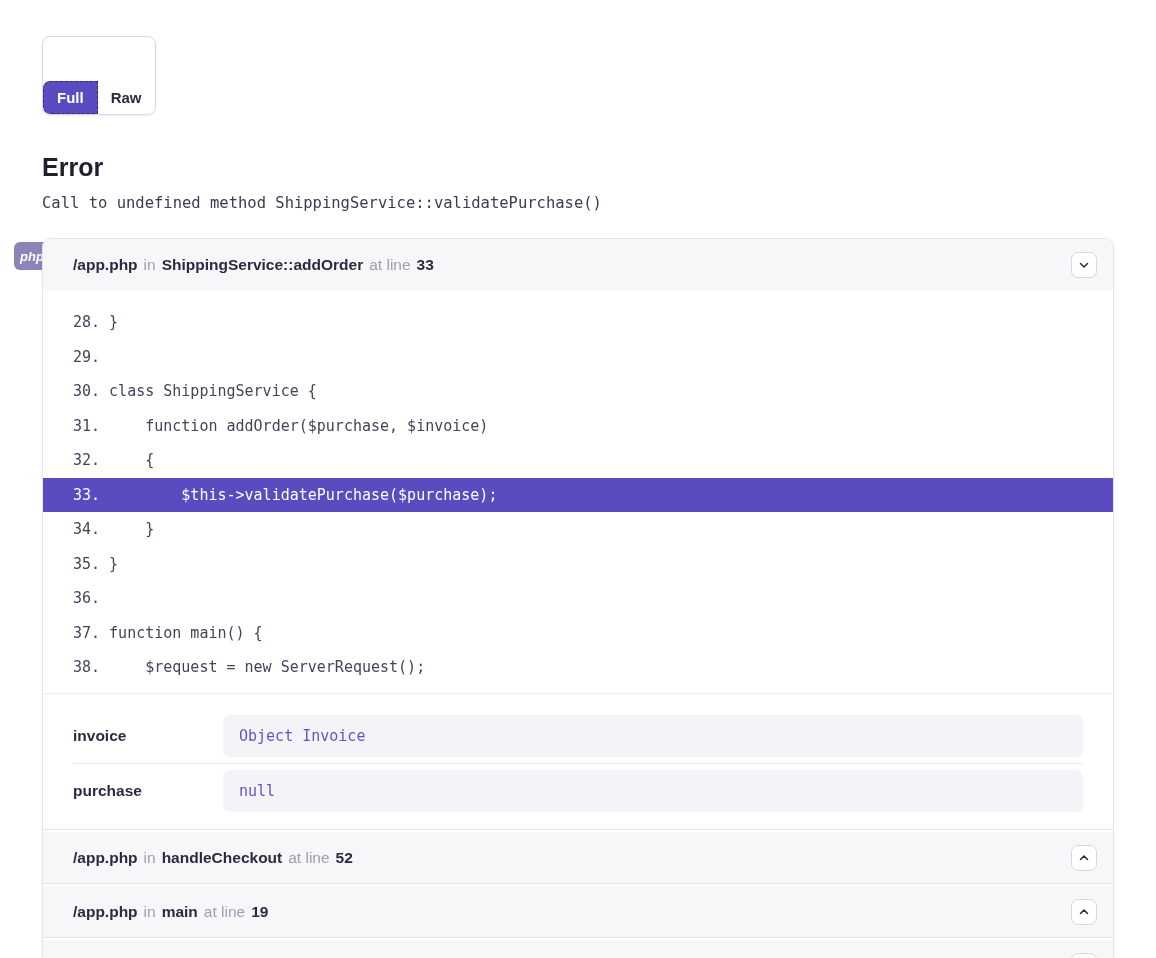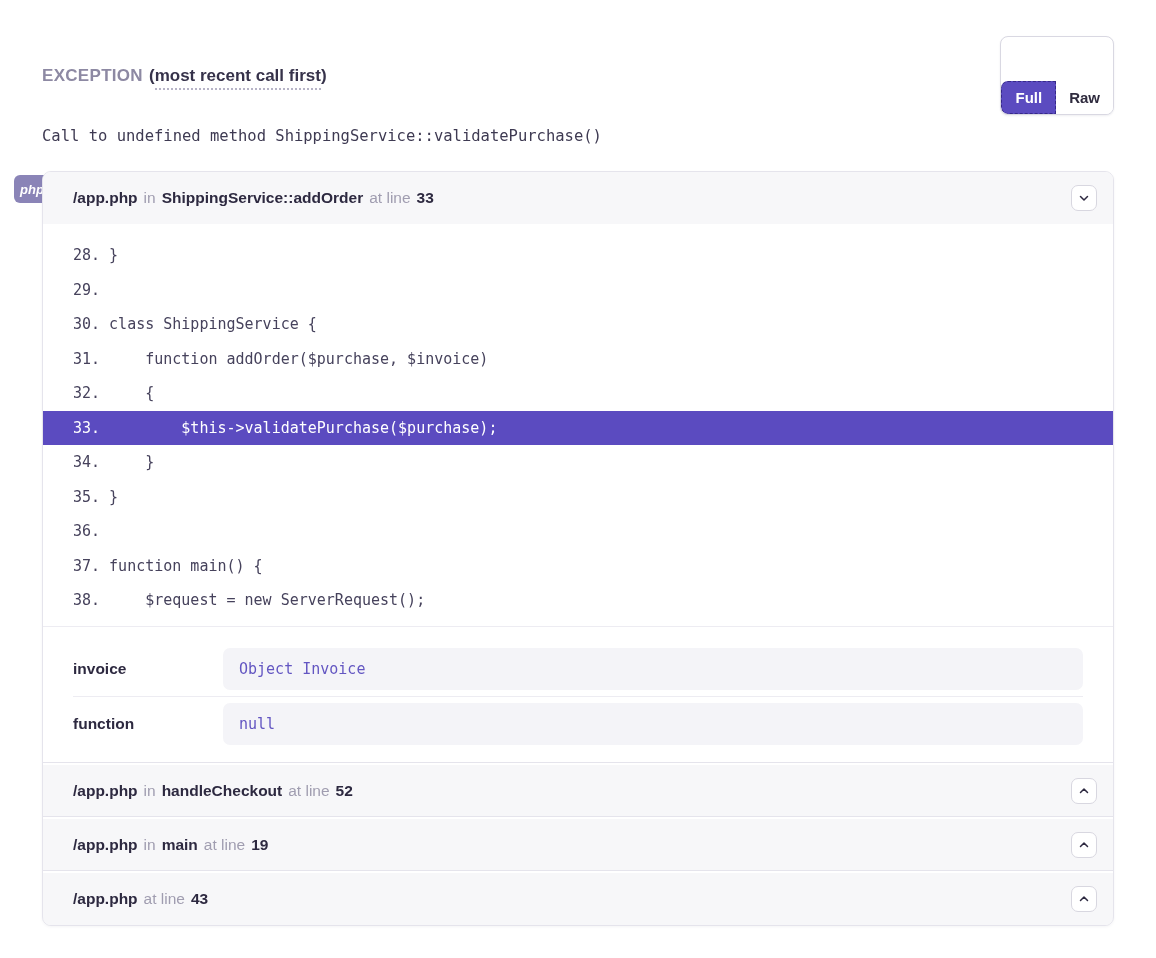--- a/index.html
+++ b/index.html
@@ -55,29 +55,27 @@
   .arg-name { width: 150px; flex: 0 0 150px; font-size: 15.5px; font-weight: 700; color: #2d2940; }
   .arg-value { flex: 1; background: #f4f4f8; border-radius: 7px; padding: 12px 16px;
                font-family: "DejaVu Sans Mono", monospace; font-size: 15px; color: #6356c2; }
 </style>
 </head>
 <body>
 
 <div class="page">
 
   <div class="topbar">
-    <div>
-      <span class="ex-title">EXCEPTION</span><span class="ex-sub"><span>(</span><span class="underlined">most recent call first</span><span>)</span></span>
-    </div>
     <div class="toggle">
       <button class="btn active">Full</button>
       <button class="btn">Raw</button>
     </div>
   </div>
 
+  <h1 class="error-heading">Error</h1>
   <div class="error-message">Call to undefined method ShippingService::validatePurchase()</div>
 
   <div class="panel-wrap">
     <div class="php-badge">php</div>
 
     <div class="panel">
 
       <div class="frame-header">
         <div class="hdr-text">
           <span class="hdr-file">/app.php</span>
@@ -109,21 +107,21 @@
         <div class="code-line"><span class="ln">38.</span><span>    $request = new ServerRequest();</span></div>
       </div>
 
       <div class="args">
         <div class="arg-row">
           <div class="arg-name">invoice</div>
           <div class="arg-value">Object Invoice</div>
         </div>
         <div class="arg-sep"></div>
         <div class="arg-row">
-          <div class="arg-name">function</div>
+          <div class="arg-name">purchase</div>
           <div class="arg-value">null</div>
         </div>
       </div>
 
       <div class="frame-header collapsed">
         <div class="hdr-text">
           <span class="hdr-file">/app.php</span>
           <span class="hdr-muted">in</span>
           <span class="hdr-fn">handleCheckout</span>
           <span class="hdr-muted">at line</span>

